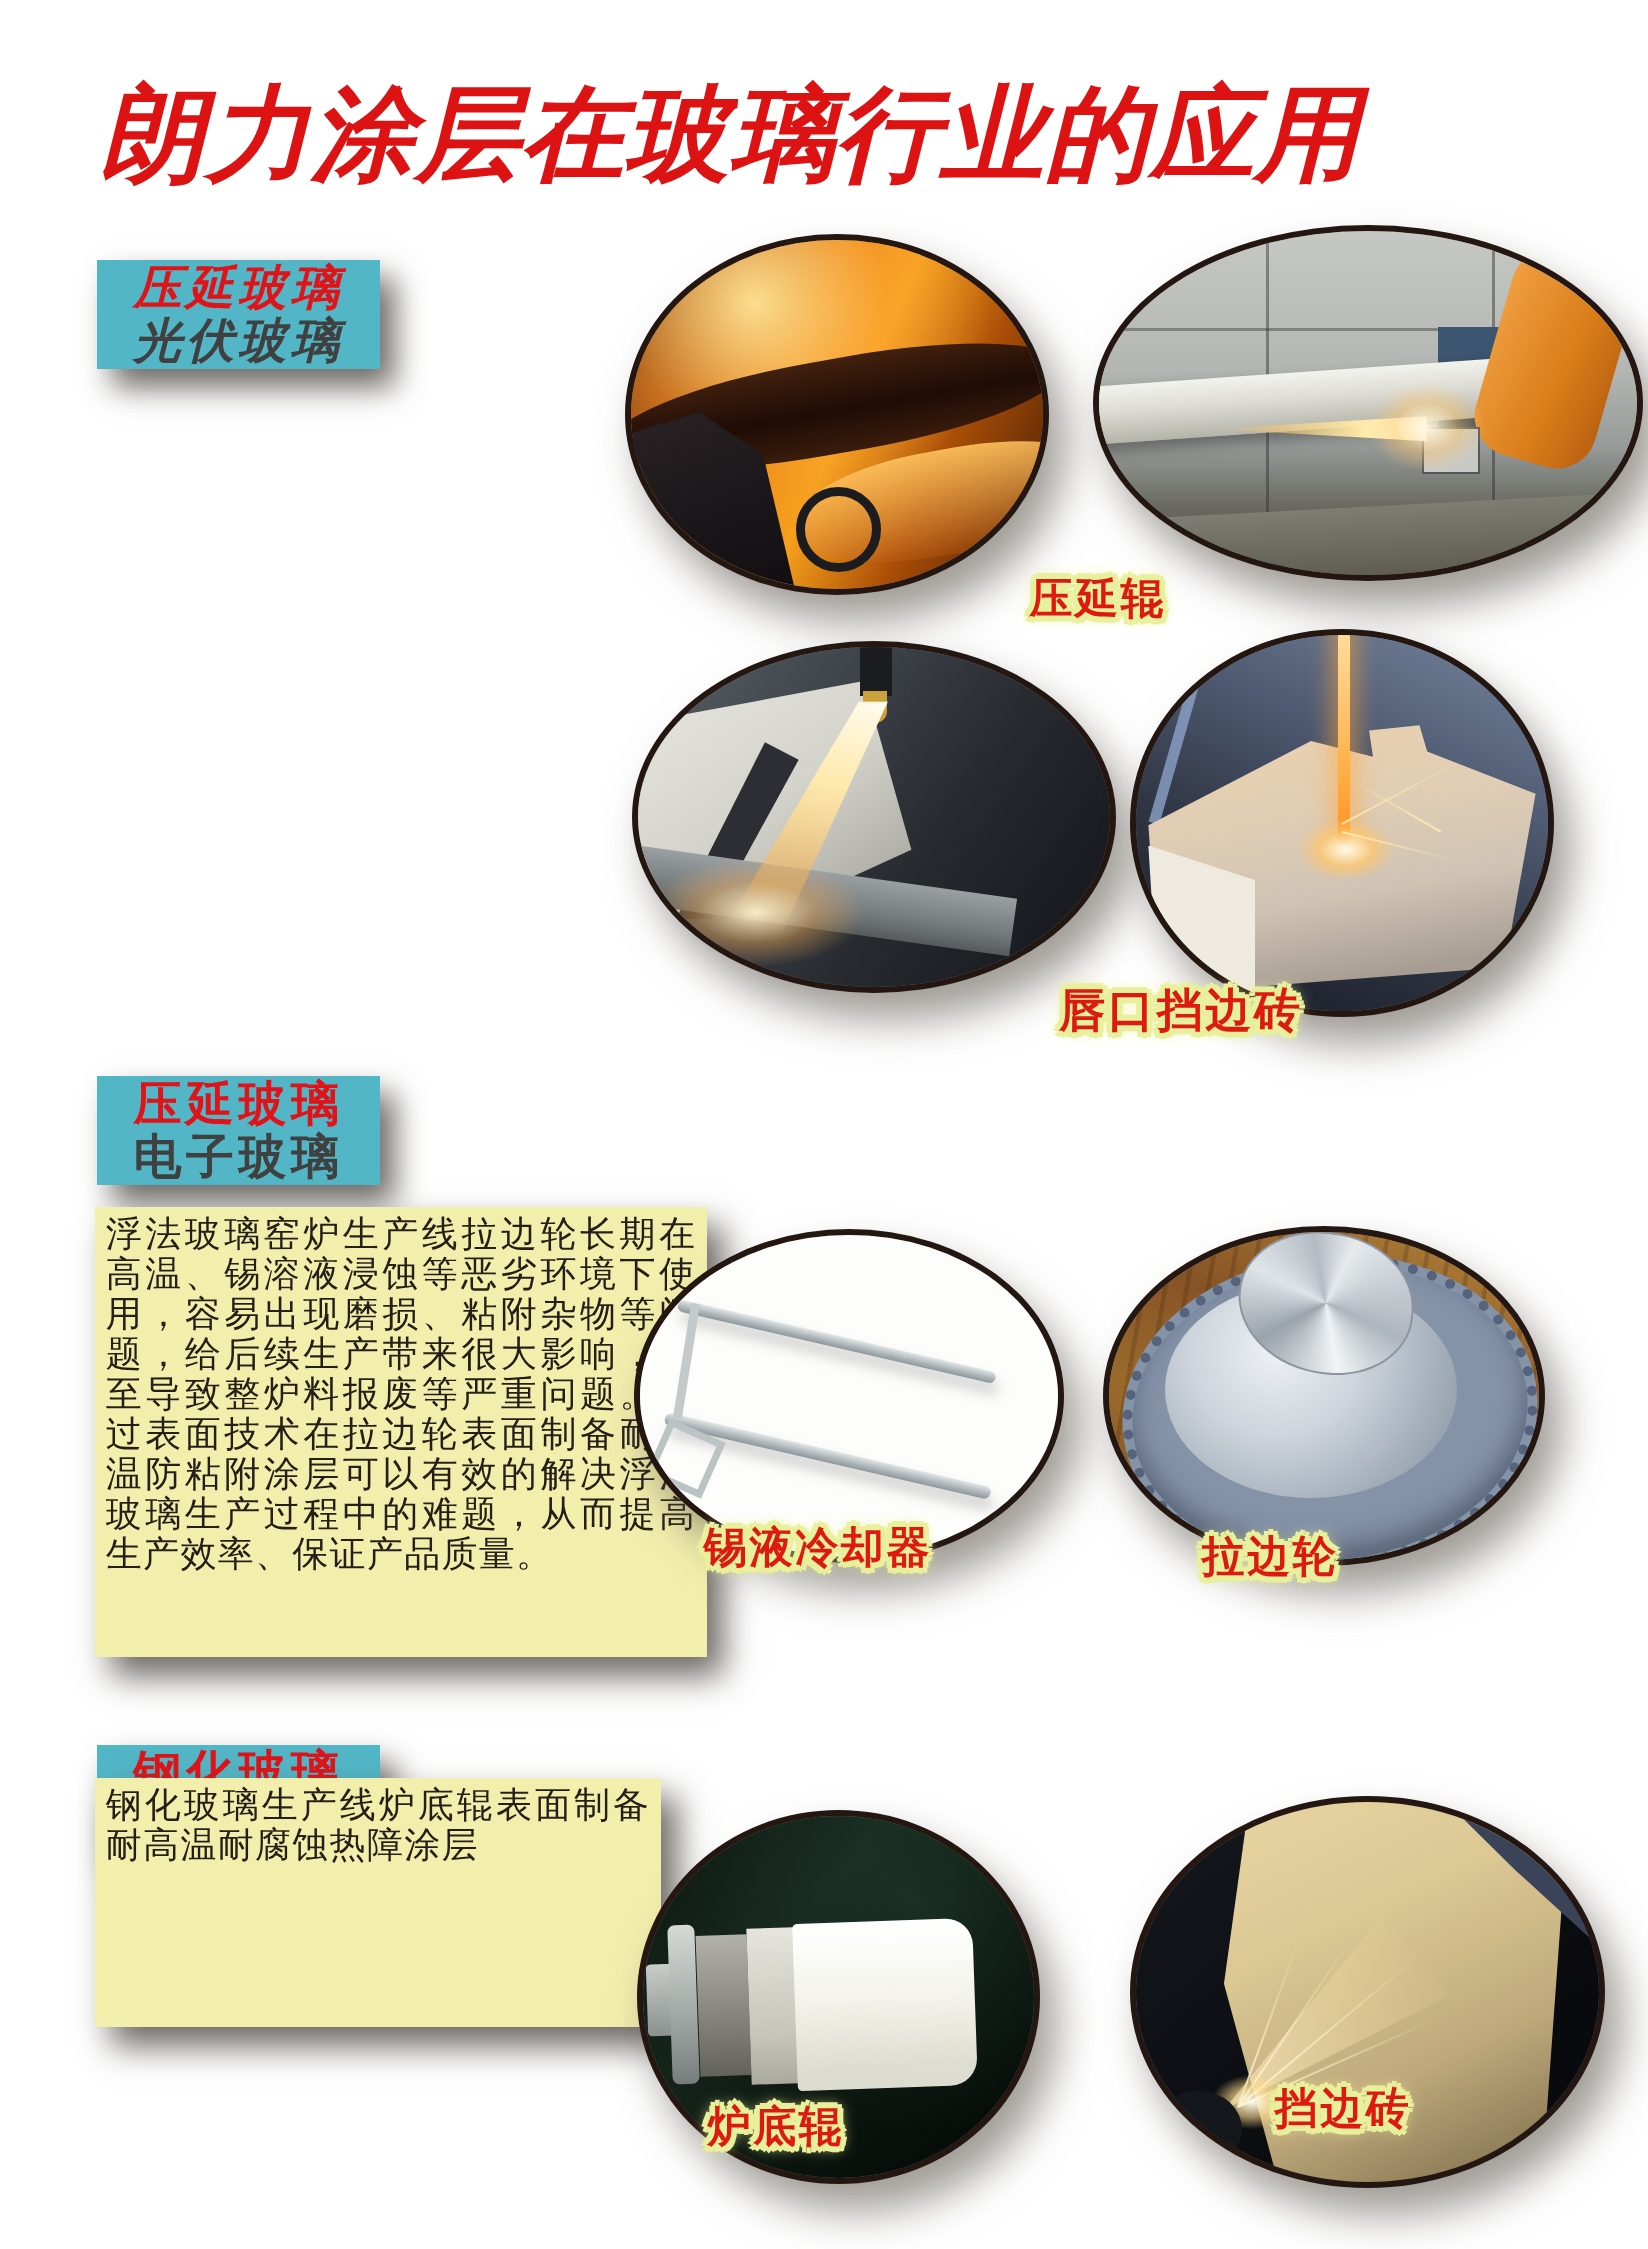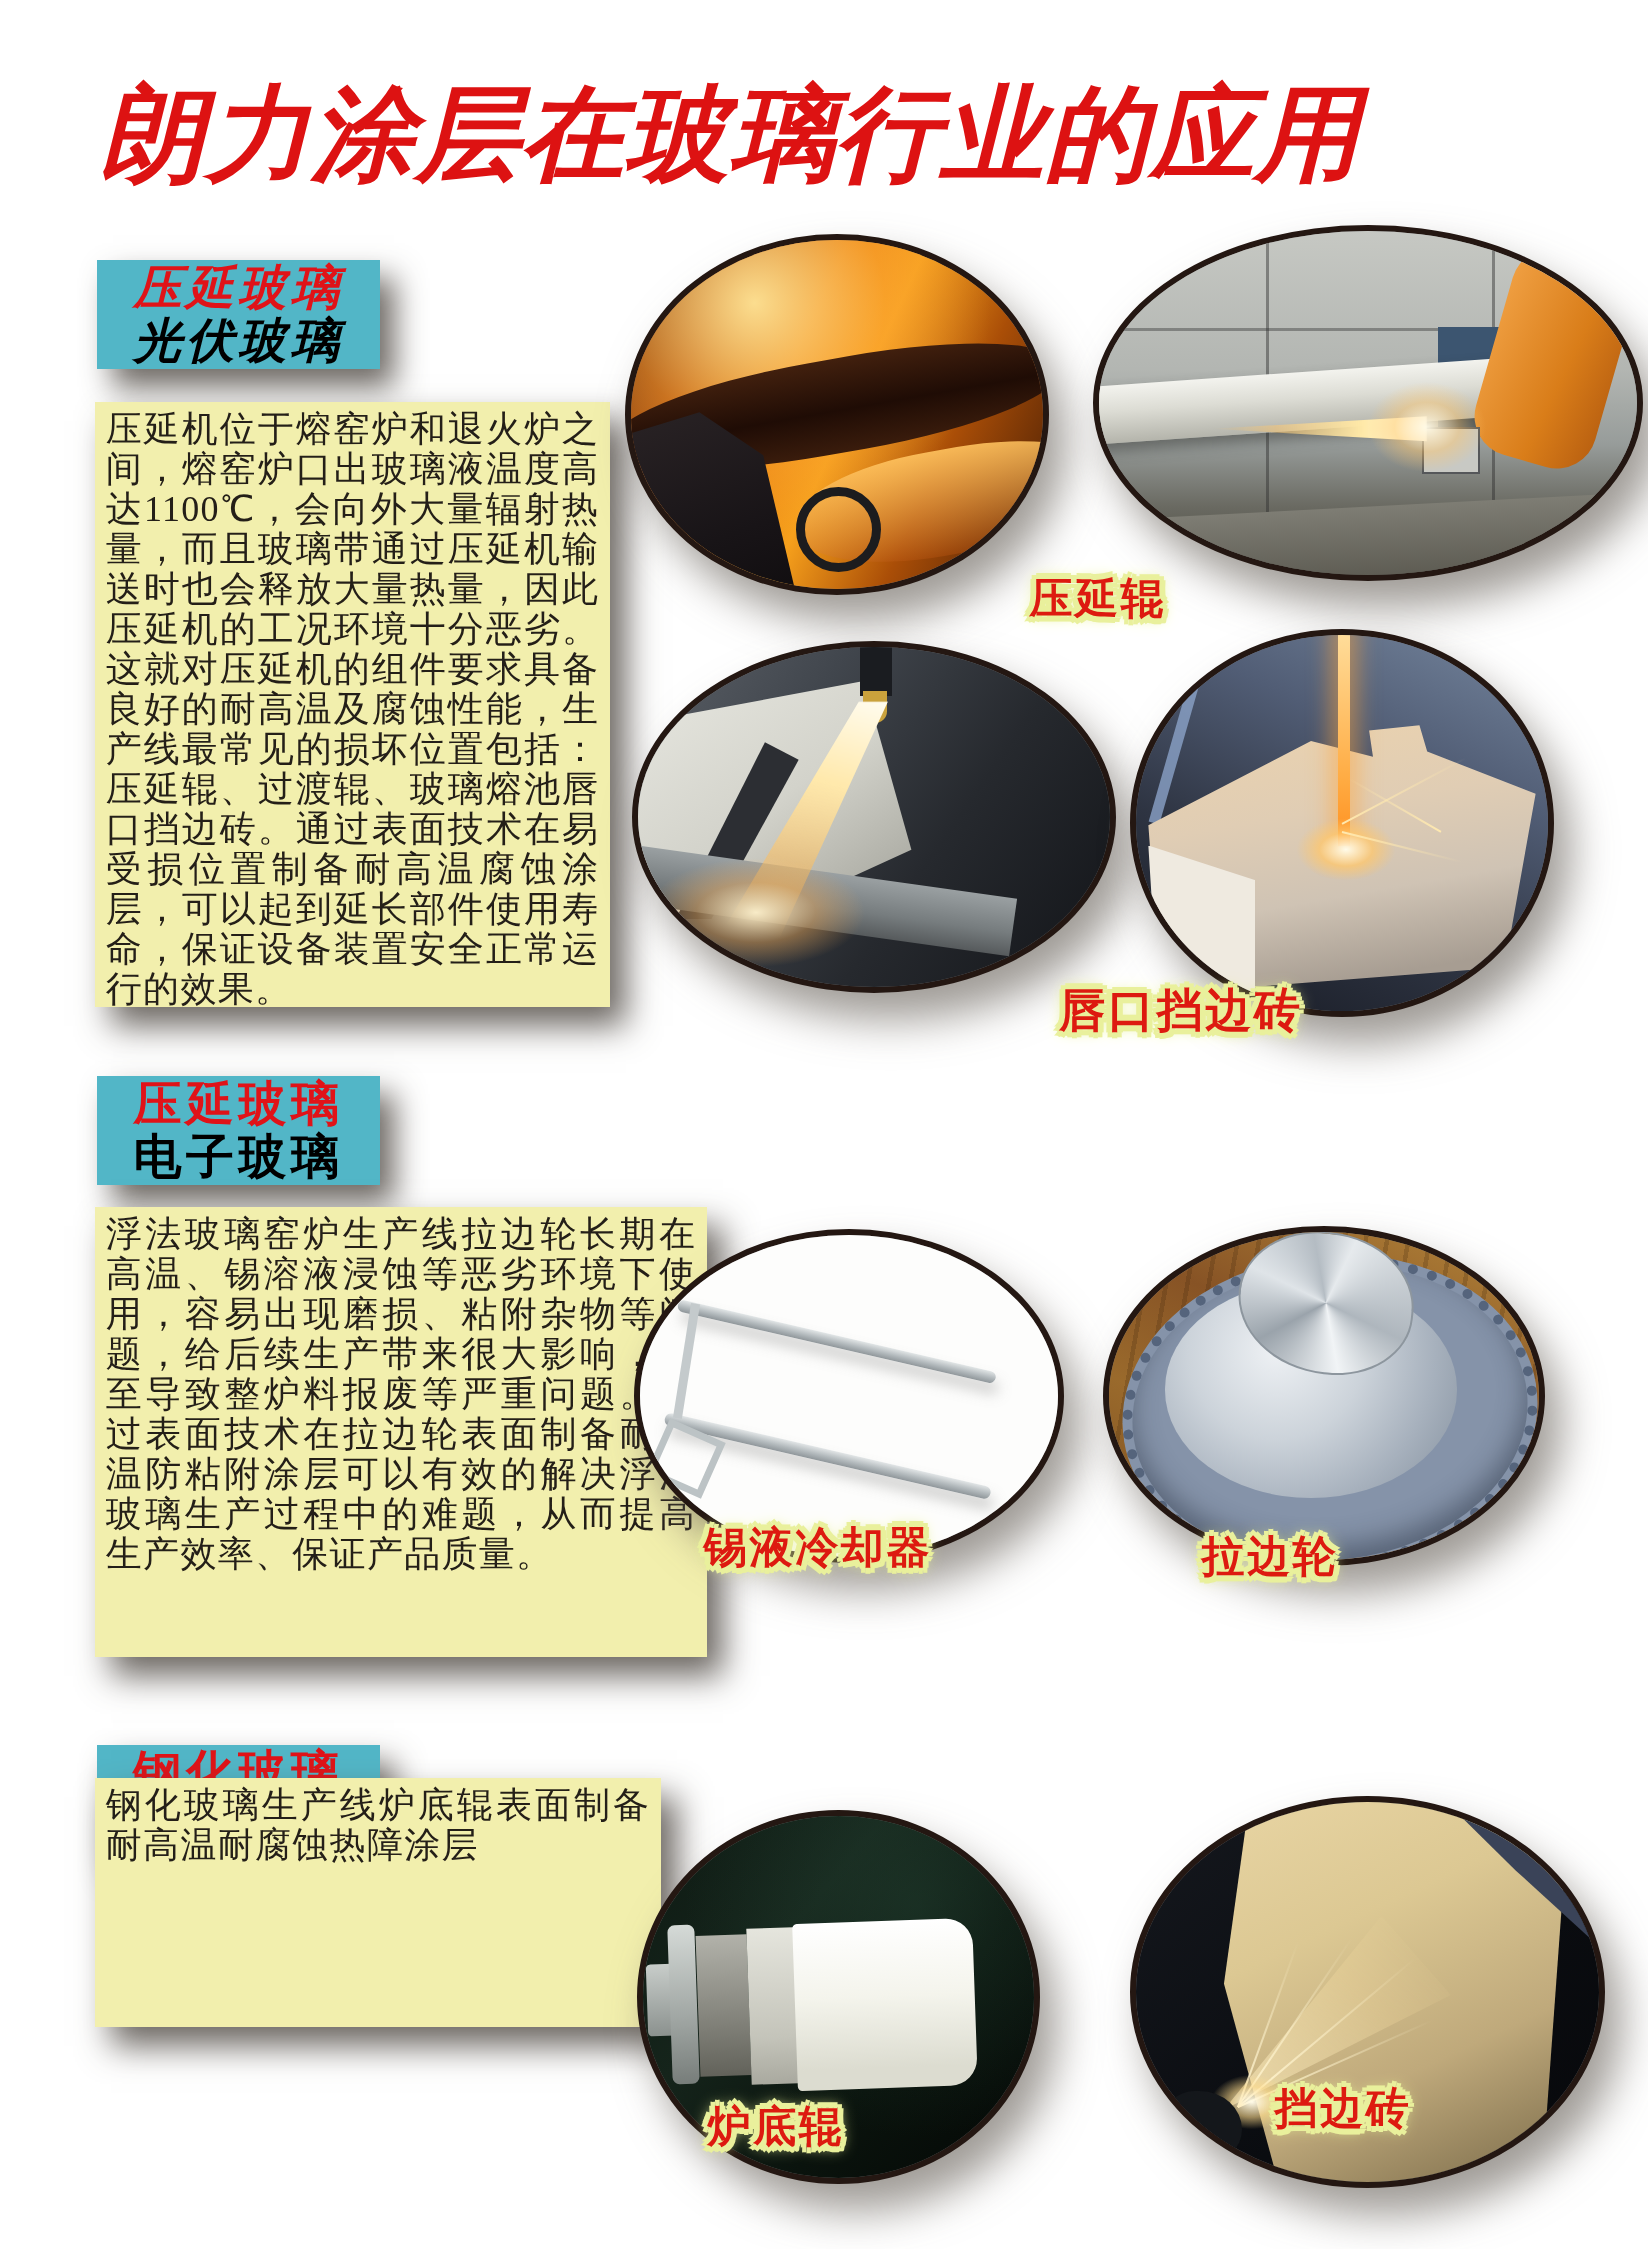--- a/index.html
+++ b/index.html
@@ -9,21 +9,21 @@
   
   .main-title{position:absolute;left:101px;top:66px;width:1440px;
     font-family:"Liberation Sans", sans-serif;font-weight:900;font-style:italic;
     font-size:104px;letter-spacing:0.9px;color:#dd1212;white-space:nowrap;}
 
   
   .hdr{position:absolute;left:97px;width:283px;height:109px;background:#52b6c7;
     box-shadow:15.3px 18px 29px rgba(82,76,70,.85);
     display:flex;flex-direction:column;align-items:center;justify-content:center;gap:5.4px;}
   .hdr .l1{font-size:48px;letter-spacing:4.5px;color:#e01318;font-weight:600;line-height:1;}
-  .hdr .l2{font-size:48px;letter-spacing:4.5px;color:#000000;font-weight:600;line-height:1;}
+  .hdr .l2{font-size:48px;letter-spacing:4.5px;color:#404040;font-weight:600;line-height:1;}
 
   
   .note{position:absolute;left:95px;background:#f2efad;color:#241f18;
     box-shadow:16px 19px 31.5px rgba(82,76,70,.85);
     font-size:36px;line-height:40px;letter-spacing:1.3px;text-align:justify;
     padding:7.2px 10.8px;box-sizing:border-box;overflow:hidden;}
 
   
   .oval{position:absolute;border:6.7px solid #241712;border-radius:50%;overflow:hidden;
         box-shadow:17px 27px 43px rgba(95,88,80,.6);background:#777;}
@@ -42,21 +42,20 @@
 
 <div id="page">
 
   <div class="main-title">朗力涂层在玻璃行业的应用</div>
 
   <div class="hdr" style="top:260px;font-style:italic;">
     <div class="l1">压延玻璃</div>
     <div class="l2">光伏玻璃</div>
   </div>
 
-  <div class="note" style="top:402px;width:515px;height:605px;">压延机位于熔窑炉和退火炉之间，熔窑炉口出玻璃液温度高达1100℃，会向外大量辐射热量，而且玻璃带通过压延机输送时也会释放大量热量，因此压延机的工况环境十分恶劣。这就对压延机的组件要求具备良好的耐高温及腐蚀性能，生产线最常见的损坏位置包括：压延辊、过渡辊、玻璃熔池唇口挡边砖。通过表面技术在易受损位置制备耐高温腐蚀涂层，可以起到延长部件使用寿命，保证设备装置安全正常运行的效果。</div>
 
   <div class="oval" style="left:625px;top:234px;width:412px;height:349px;">
     <div style="inset:0;background:
       radial-gradient(ellipse at 30% 18%, rgba(255,228,150,.95), rgba(255,170,60,.45) 32%, transparent 58%),
       linear-gradient(115deg,#51200a 0%,#a34708 20%,#e8820f 38%,#f6a01c 52%,#aa4e07 72%,#3c1805 100%);"></div>
     <div style="left:-6%;top:34%;width:112%;height:27%;border-radius:50%/55%;
       background:linear-gradient(180deg,#42200e,#1f0c05 55%,#3a1c0c);transform:rotate(-10deg);"></div>
     <div style="left:40%;top:60%;width:75%;height:30%;border-radius:45%;
       background:linear-gradient(180deg,rgba(255,195,95,.9),rgba(185,85,18,.4));transform:rotate(-10deg);"></div>
     <div style="left:-2%;bottom:-2%;width:62%;height:56%;

